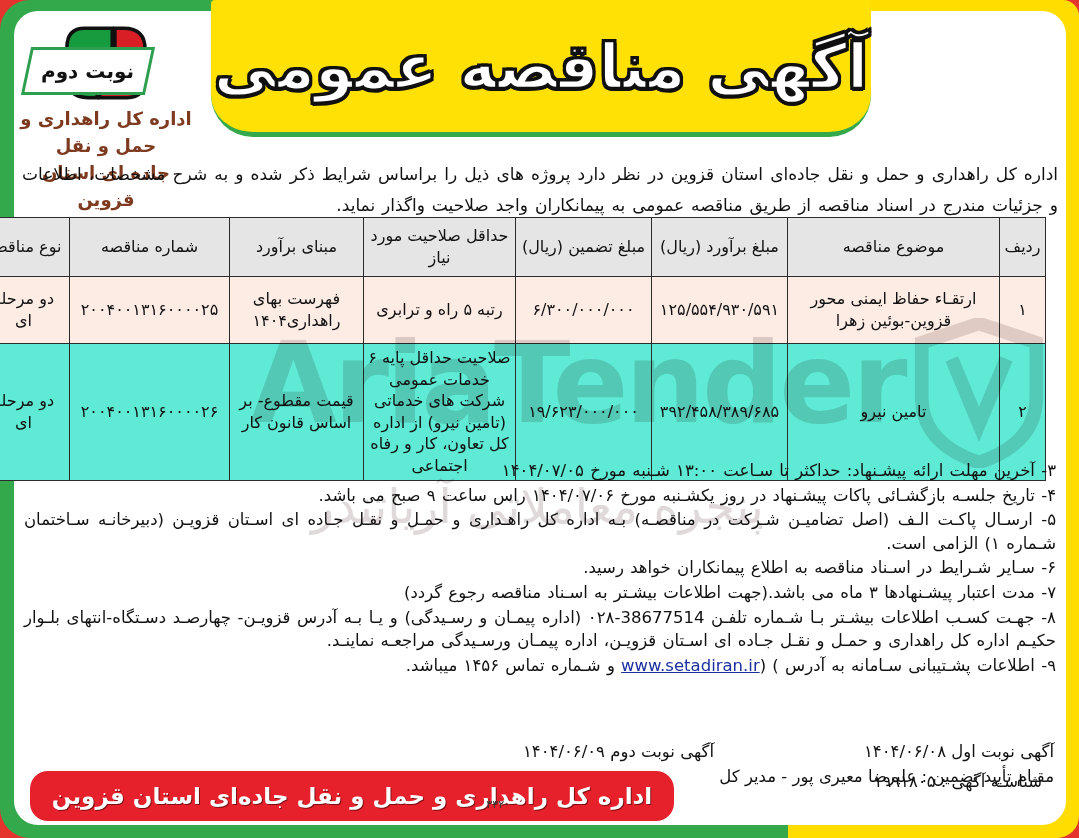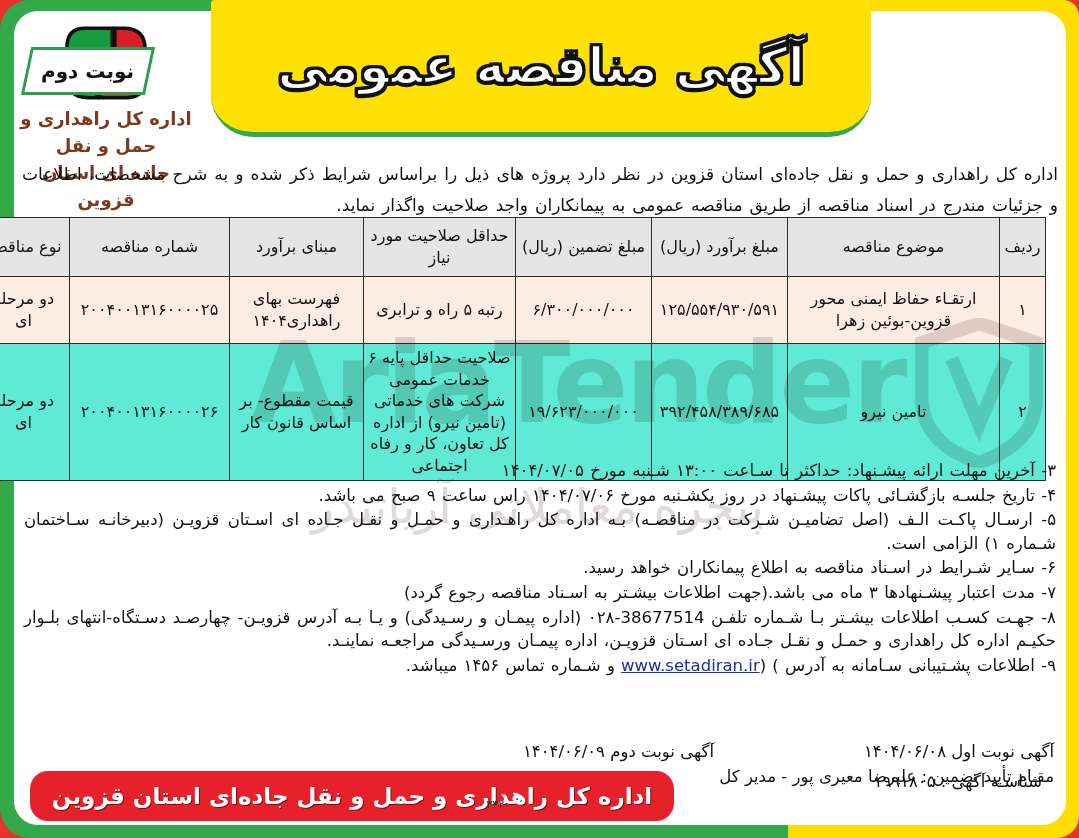--- a/index.html
+++ b/index.html
@@ -9,21 +9,21 @@
          background:linear-gradient(90deg,#33a94c 0 73%,#ffdd00 73% 100%);}
   .content{position:absolute;left:14px;right:13px;top:11px;bottom:13px;background:#ffffff;
            border-radius:24px;z-index:2;}
   
   .logo-box{position:absolute;top:6px;right:870px;left:auto;width:180px;height:132px;text-align:center;}
   .logo{width:92px;height:80px;display:block;margin:6px auto 2px auto;}
   .org-name{font-size:18px;font-weight:bold;color:#7d3a1e;line-height:1.5;}
   .banner{position:absolute;top:-11px;right:195px;width:660px;height:132px;background:#ffe105;
           border-bottom:5px solid #33a94c;border-radius:4px 4px 42px 42px;
           display:flex;align-items:center;justify-content:center;}
-  .title-text{font-size:50px;font-weight:bold;color:#ffffff;letter-spacing:1px;
+  .title-text{font-size:62px;font-weight:bold;color:#ffffff;letter-spacing:1px;
       -webkit-text-stroke:2.5px #101010;
       text-shadow:2px 2px 0 #101010,-2px 2px 0 #101010,2px -2px 0 #101010,-2px -2px 0 #101010,0 3px 0 #101010;}
   .badge{position:absolute;top:36px;left:12px;width:118px;height:42px;border:3px solid #2e9e4f;
          background:#fff;transform:skewX(-12deg);display:flex;align-items:center;justify-content:center;}
   .badge span{transform:skewX(12deg);font-size:20px;font-weight:bold;color:#111;}
   
   .intro{position:absolute;top:148px;right:8px;left:8px;margin:0;font-size:17px;line-height:1.85;
          color:#111;text-align:justify;word-spacing:1.5px;}
   
   table{position:absolute;top:206px;right:20px;border-collapse:collapse;table-layout:fixed;

